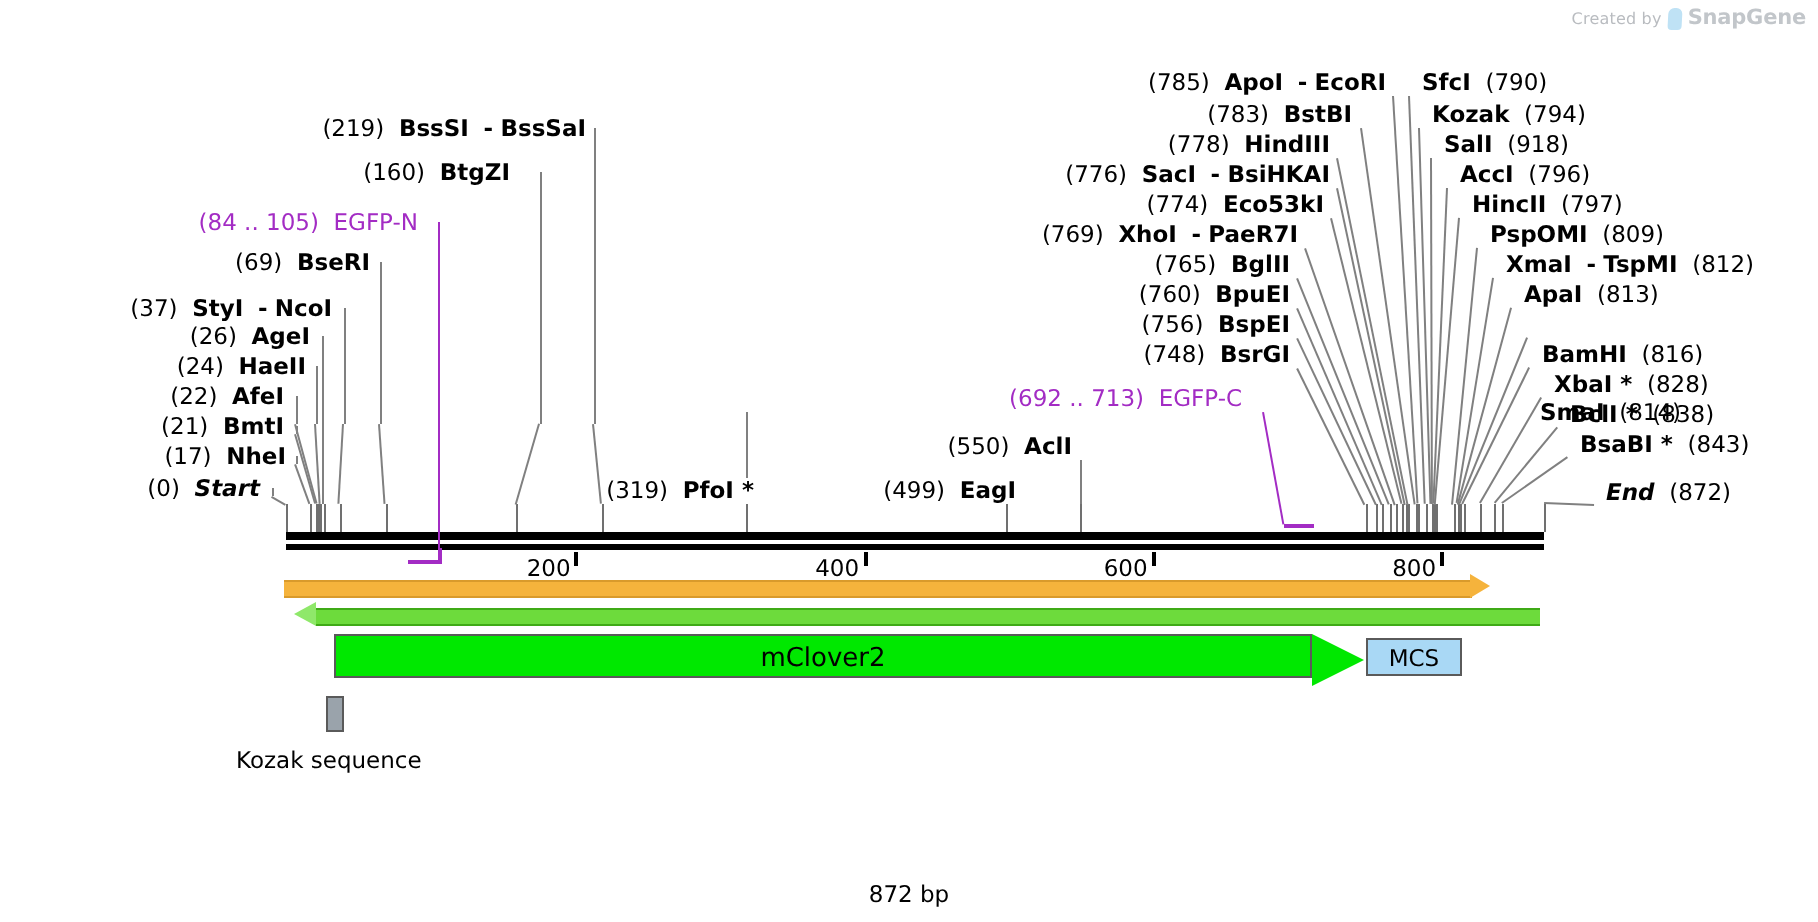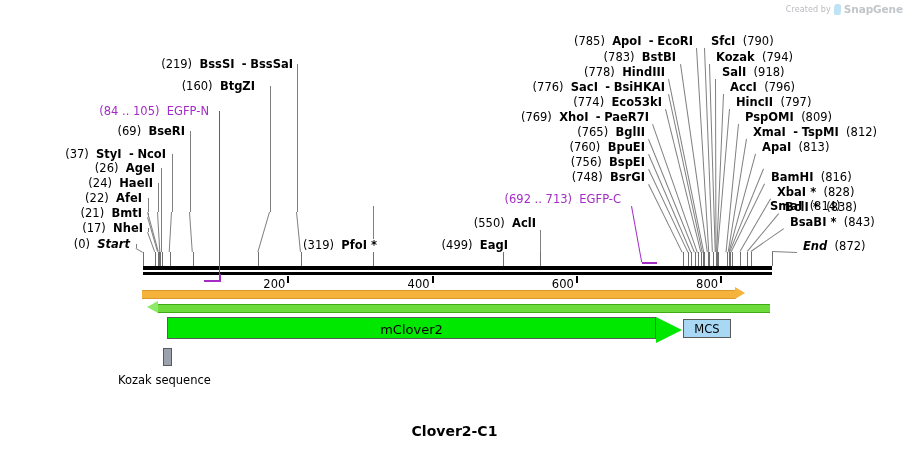--- a/index.html
+++ b/index.html
@@ -224,14 +224,14 @@
       <div class="green-body" style="left: 158px; top: 304px; width: 612px;"></div>
       <div class="green-head" style="left: 147px; top: 301px;"></div>
       <div class="mc-body" style="left: 167px; top: 317px; width: 489px;"></div>
       <div class="mc-head" style="left: 656px; top: 317px;"></div>
       <div class="mc-label" style="left: 167px; top: 322px; width: 489px; text-align: center;">mClover2</div>
       <div class="mcs-box" style="left: 683px; top: 319px; width: 48px; height: 19px;">MCS</div>
       <div class="kozak-box" style="left: 163px; top: 348px; width: 9px; height: 18px;"></div>
       <div class="kozak-lbl" style="left: 118px; top: 373px;">Kozak sequence</div>
     </div>
 
-  <div class="title" style="top:423px;">Clover2-C1</div>
+  <div class="subtitle" style="top:440px;">872 bp</div>
 </div>
 
 </body></html>

